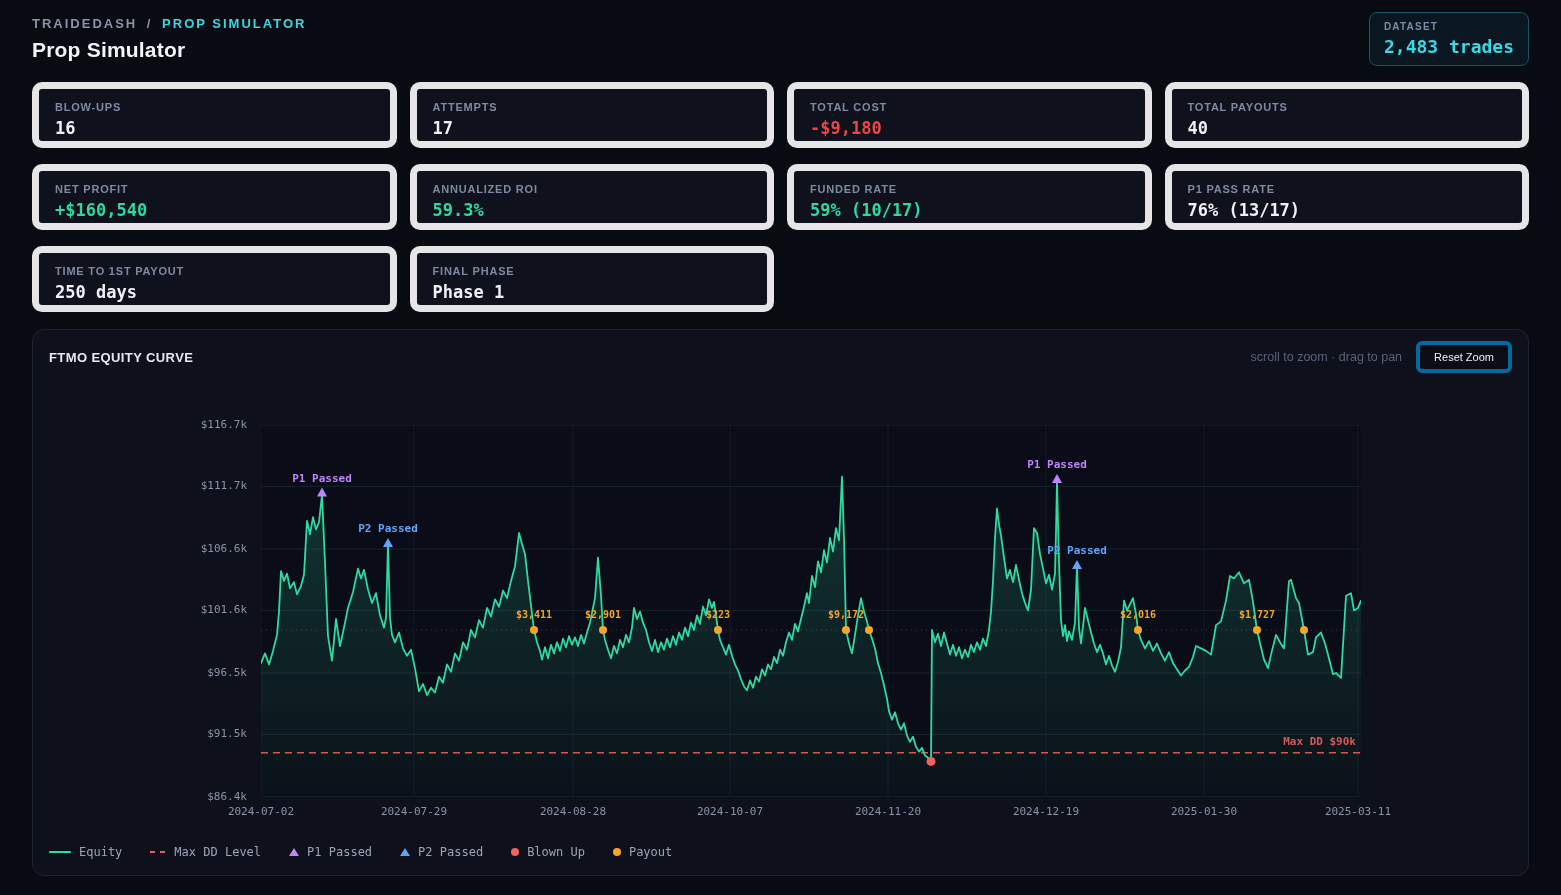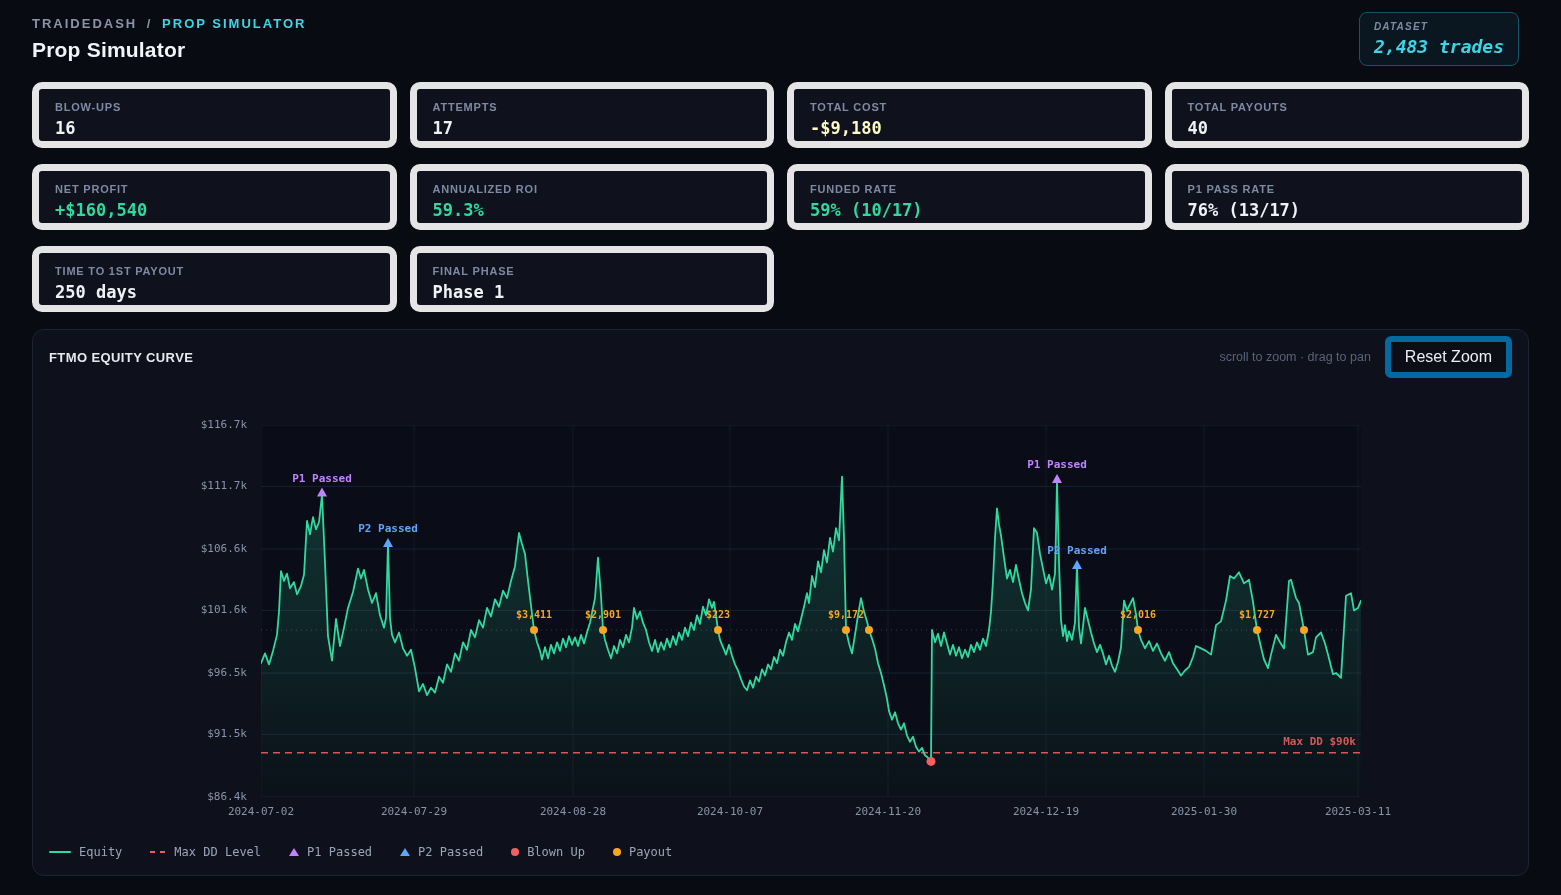--- a/index.html
+++ b/index.html
@@ -6,38 +6,38 @@
   html,body { width:1561px; height:895px; overflow:hidden; }
   body { background:#090b12; font-family:"Liberation Sans", sans-serif; color:#eef1f6; }
 
   
   .page-header { position:relative; height:82px; padding:16px 32px 0; }
   .breadcrumb { font-size:13px; font-weight:bold; letter-spacing:2px; }
   .crumb-root { color:#8a93a8; }
   .crumb-sep { color:#8a93a8; margin:0 4px; }
   .crumb-current { color:#3cd7e6; }
   .page-title { margin-top:7px; font-size:21px; font-weight:bold; color:#f2f4f8; letter-spacing:.2px; }
-  .dataset-badge { position:absolute; top:12px; right:42px; border:1px solid #155666; background:#0a1721; border-radius:8px; padding:8px 14px; min-width:110px;font-style:italic; }
+  .dataset-badge { position:absolute; top:12px; right:32px; border:1px solid #155666; background:#0a1721; border-radius:8px; padding:8px 14px; min-width:110px; }
   .dataset-label { font-size:10px; font-weight:bold; letter-spacing:1.2px; color:#7f8aa4; }
   .dataset-value { margin-top:4px; font-family:"DejaVu Sans Mono", monospace; font-weight:bold; font-size:18px; color:#3cd7e6; }
 
   
   .stats-grid { margin:0 32px; display:grid; grid-template-columns:repeat(4,1fr); gap:16px 13px; }
   .stat-card { height:66px; background:#0f121d; border:7px solid #e5e5e5; border-radius:10px; padding:12px 16px; }
   .stat-label { font-size:11px; font-weight:bold; letter-spacing:.8px; color:#7f89a3; }
   .stat-value { margin-top:5px; font-family:"DejaVu Sans Mono", monospace; font-weight:bold; font-size:17px; }
-  .v-white { color:#eef1f6; } .v-green { color:#2fd9a0; } .v-red { color:#fef9c3; }
+  .v-white { color:#eef1f6; } .v-green { color:#2fd9a0; } .v-red { color:#ef4444; }
 
   
   .chart-card { position:relative; margin:17px 32px 16px; height:547px; background:#0e111b; border:1px solid #1d2333; border-radius:12px; }
   .chart-header { position:absolute; top:0; left:0; right:0; height:54px; display:flex; align-items:center; justify-content:space-between; padding:0 16px; }
   .chart-title { font-size:13px; font-weight:bold; letter-spacing:.4px; color:#e6e9f0; }
   .chart-header-right { display:flex; align-items:center; gap:14px; }
   .zoom-hint { font-size:12.5px; color:#59627a; }
-  .reset-zoom-btn { background:#0b0e15; border:6px solid #0369a1; border-radius:6px; color:#ecEFF4; color:#eceff4; font-size:16px; font-family:"Liberation Sans", sans-serif; padding:6px 14px; cursor:pointer; }
+  .reset-zoom-btn { background:#0b0e15; border:4px solid #0369a1; border-radius:6px; color:#ecEFF4; color:#eceff4; font-size:11px; font-family:"Liberation Sans", sans-serif; padding:6px 14px; cursor:pointer; }
 
   .y-labels { position:absolute; left:0; top:95px; width:214px; height:372px; }
   .ytick { position:absolute; right:0; width:214px; text-align:right; font-family:"DejaVu Sans Mono", monospace; font-size:11px; color:#8a93a8; }
   .plot-wrap { position:absolute; left:228px; top:95px; width:1100px; height:372px; background:#0a0d17; }
   .x-labels { position:absolute; left:228px; top:475px; width:1100px; height:14px; }
   .xtick { position:absolute; width:120px; text-align:center; font-family:"DejaVu Sans Mono", monospace; font-size:11px; color:#8a93a8; }
 
   
   .grid-h { stroke:#1a2132; stroke-width:1; }
   .grid-v { stroke:#141a29; stroke-width:1; }

